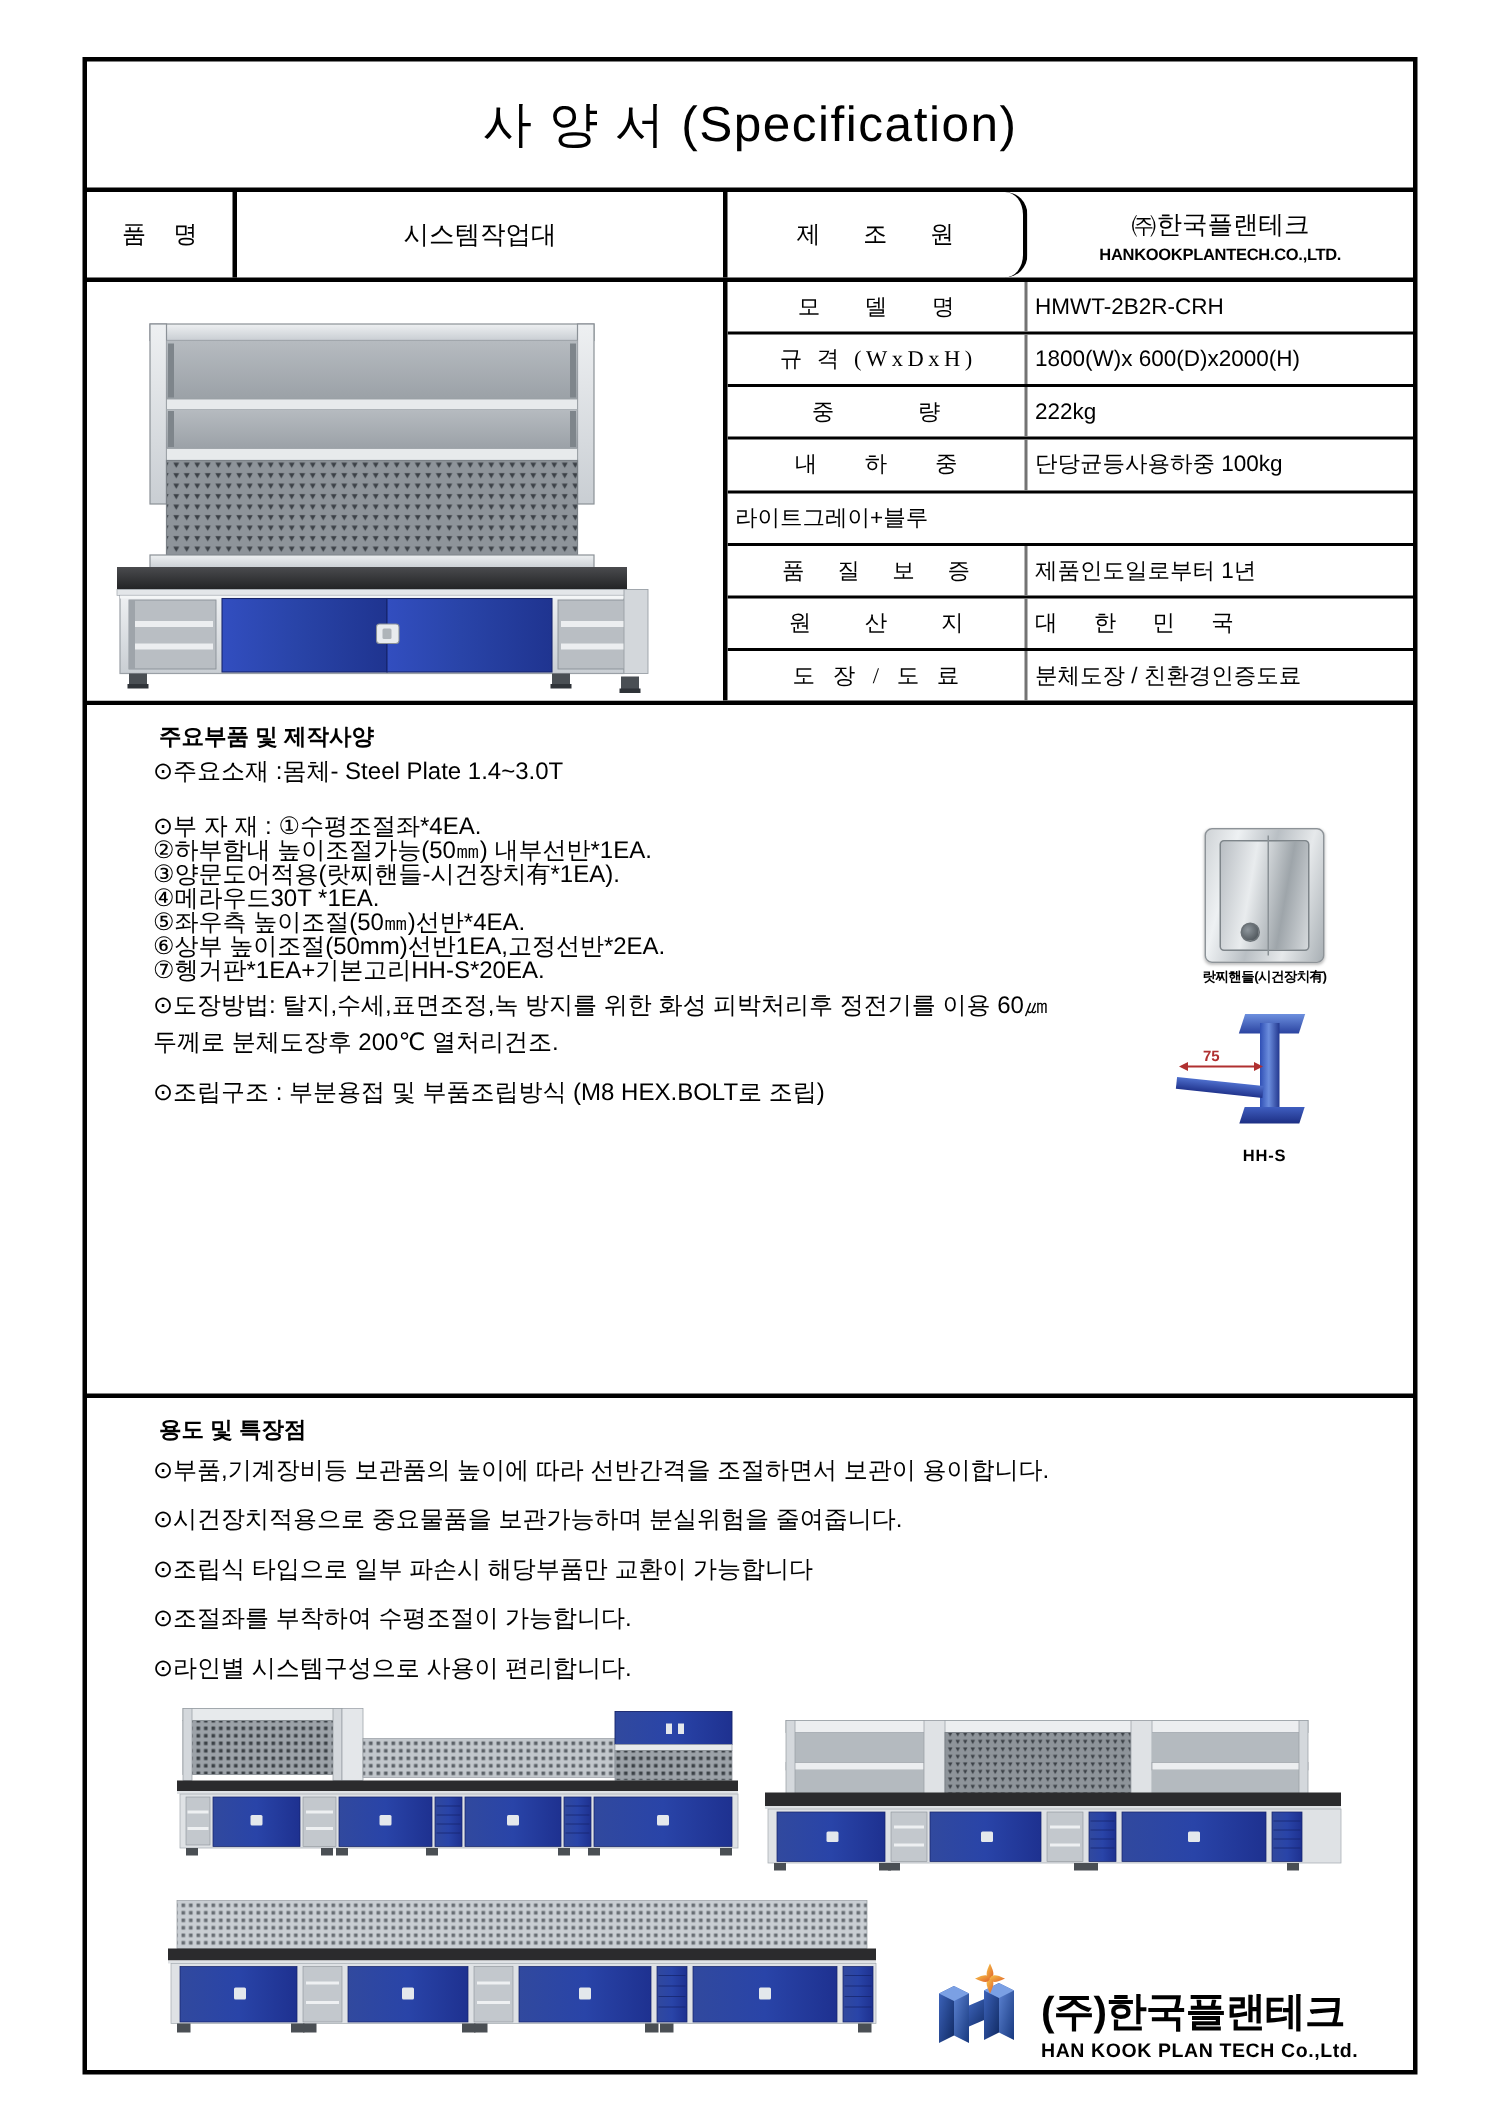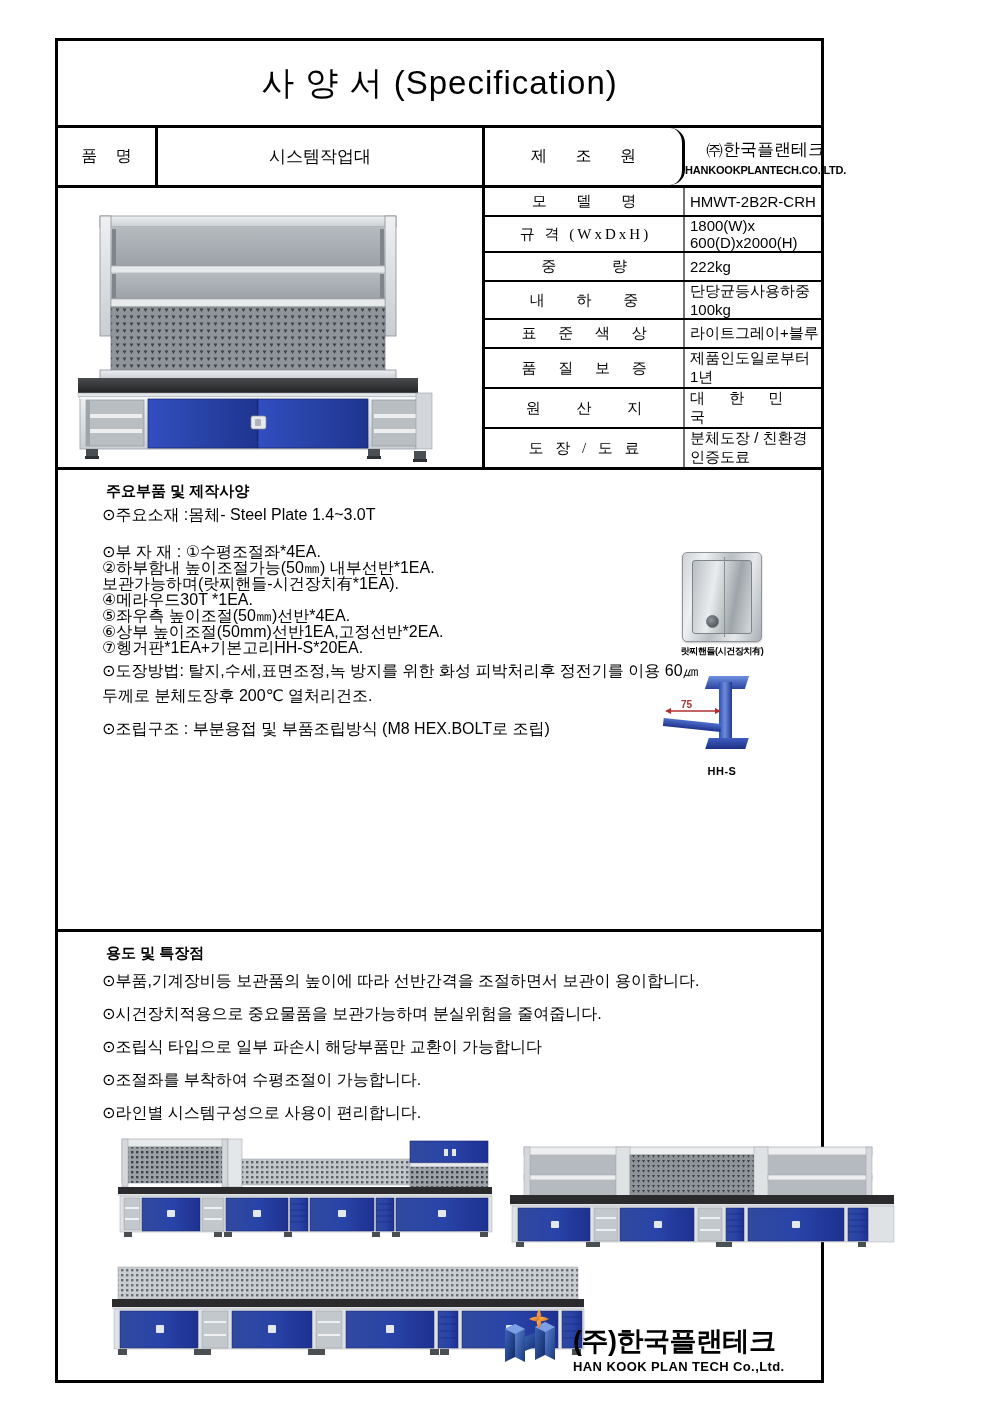--- a/index.html
+++ b/index.html
@@ -6,21 +6,21 @@
   html,body{margin:0;padding:0;}
   body{
     width:1000px;height:1415px;
     background:#ffffff;
     font-family:"Liberation Sans","DejaVu Sans",sans-serif;
     color:#000;
     overflow:hidden;
   }
   .page{
     position:absolute;left:55px;top:38px;
-    width:769px;height:1345px;
+    width:890px;height:1345px;
     border:3px solid #000;
     box-sizing:border-box;
     background:#fff;
   }
 
   
   .title-band{
     height:87px;
     border-bottom:3px solid #000;
     display:flex;align-items:center;justify-content:center;
@@ -275,21 +275,20 @@
         </div>
         <div class="spec-row">
           <div class="spec-key sp-k3">중 량</div>
           <div class="spec-val">222kg</div>
         </div>
         <div class="spec-row">
           <div class="spec-key sp-k4">내 하 중</div>
           <div class="spec-val">단당균등사용하중 100kg</div>
         </div>
         <div class="spec-row">
-          <div class="spec-key sp-k5">표 준 색 상</div>
           <div class="spec-val">라이트그레이+블루</div>
         </div>
         <div class="spec-row">
           <div class="spec-key sp-k6">품 질 보 증</div>
           <div class="spec-val">제품인도일로부터 1년</div>
         </div>
         <div class="spec-row">
           <div class="spec-key sp-k7">원 산 지</div>
           <div class="spec-val spaced">대 한 민 국</div>
         </div>
@@ -308,21 +307,21 @@
 
     <div class="ln">⊙주요소재 :몸체- Steel Plate 1.4~3.0T</div>
 
     <div class="gap"></div>
 
     <div class="ln">
       <span>⊙부 자 재 :</span>
       <span>①수평조절좌*4EA.</span>
     </div>
     <div class="ln sub">②하부함내 높이조절가능(50㎜) 내부선반*1EA.</div>
-    <div class="ln sub">보관가능하며(랏찌핸들-시건장치有*1EA).</div>
+    <div class="ln sub">③양문도어적용(랏찌핸들-시건장치有*1EA).</div>
     <div class="ln sub">④메라우드30T *1EA.</div>
     <div class="ln sub">⑤좌우측 높이조절(50㎜)선반*4EA.</div>
     <div class="ln sub">⑥상부 높이조절(50mm)선반1EA,고정선반*2EA.</div>
     <div class="ln sub">⑦헹거판*1EA+기본고리HH-S*20EA.</div>
 
     <div class="ln" style="margin-top:7px;">⊙도장방법: 탈지,수세,표면조정,녹 방지를 위한 화성 피박처리후 정전기를 이용 60㎛</div>
     <div class="ln indent2" style="margin-top:9px;">두께로 분체도장후 200℃ 열처리건조.</div>
 
     <div class="ln" style="margin-top:17px;">⊙조립구조 : 부분용접 및 부품조립방식 (M8 HEX.BOLT로 조립)</div>
 

